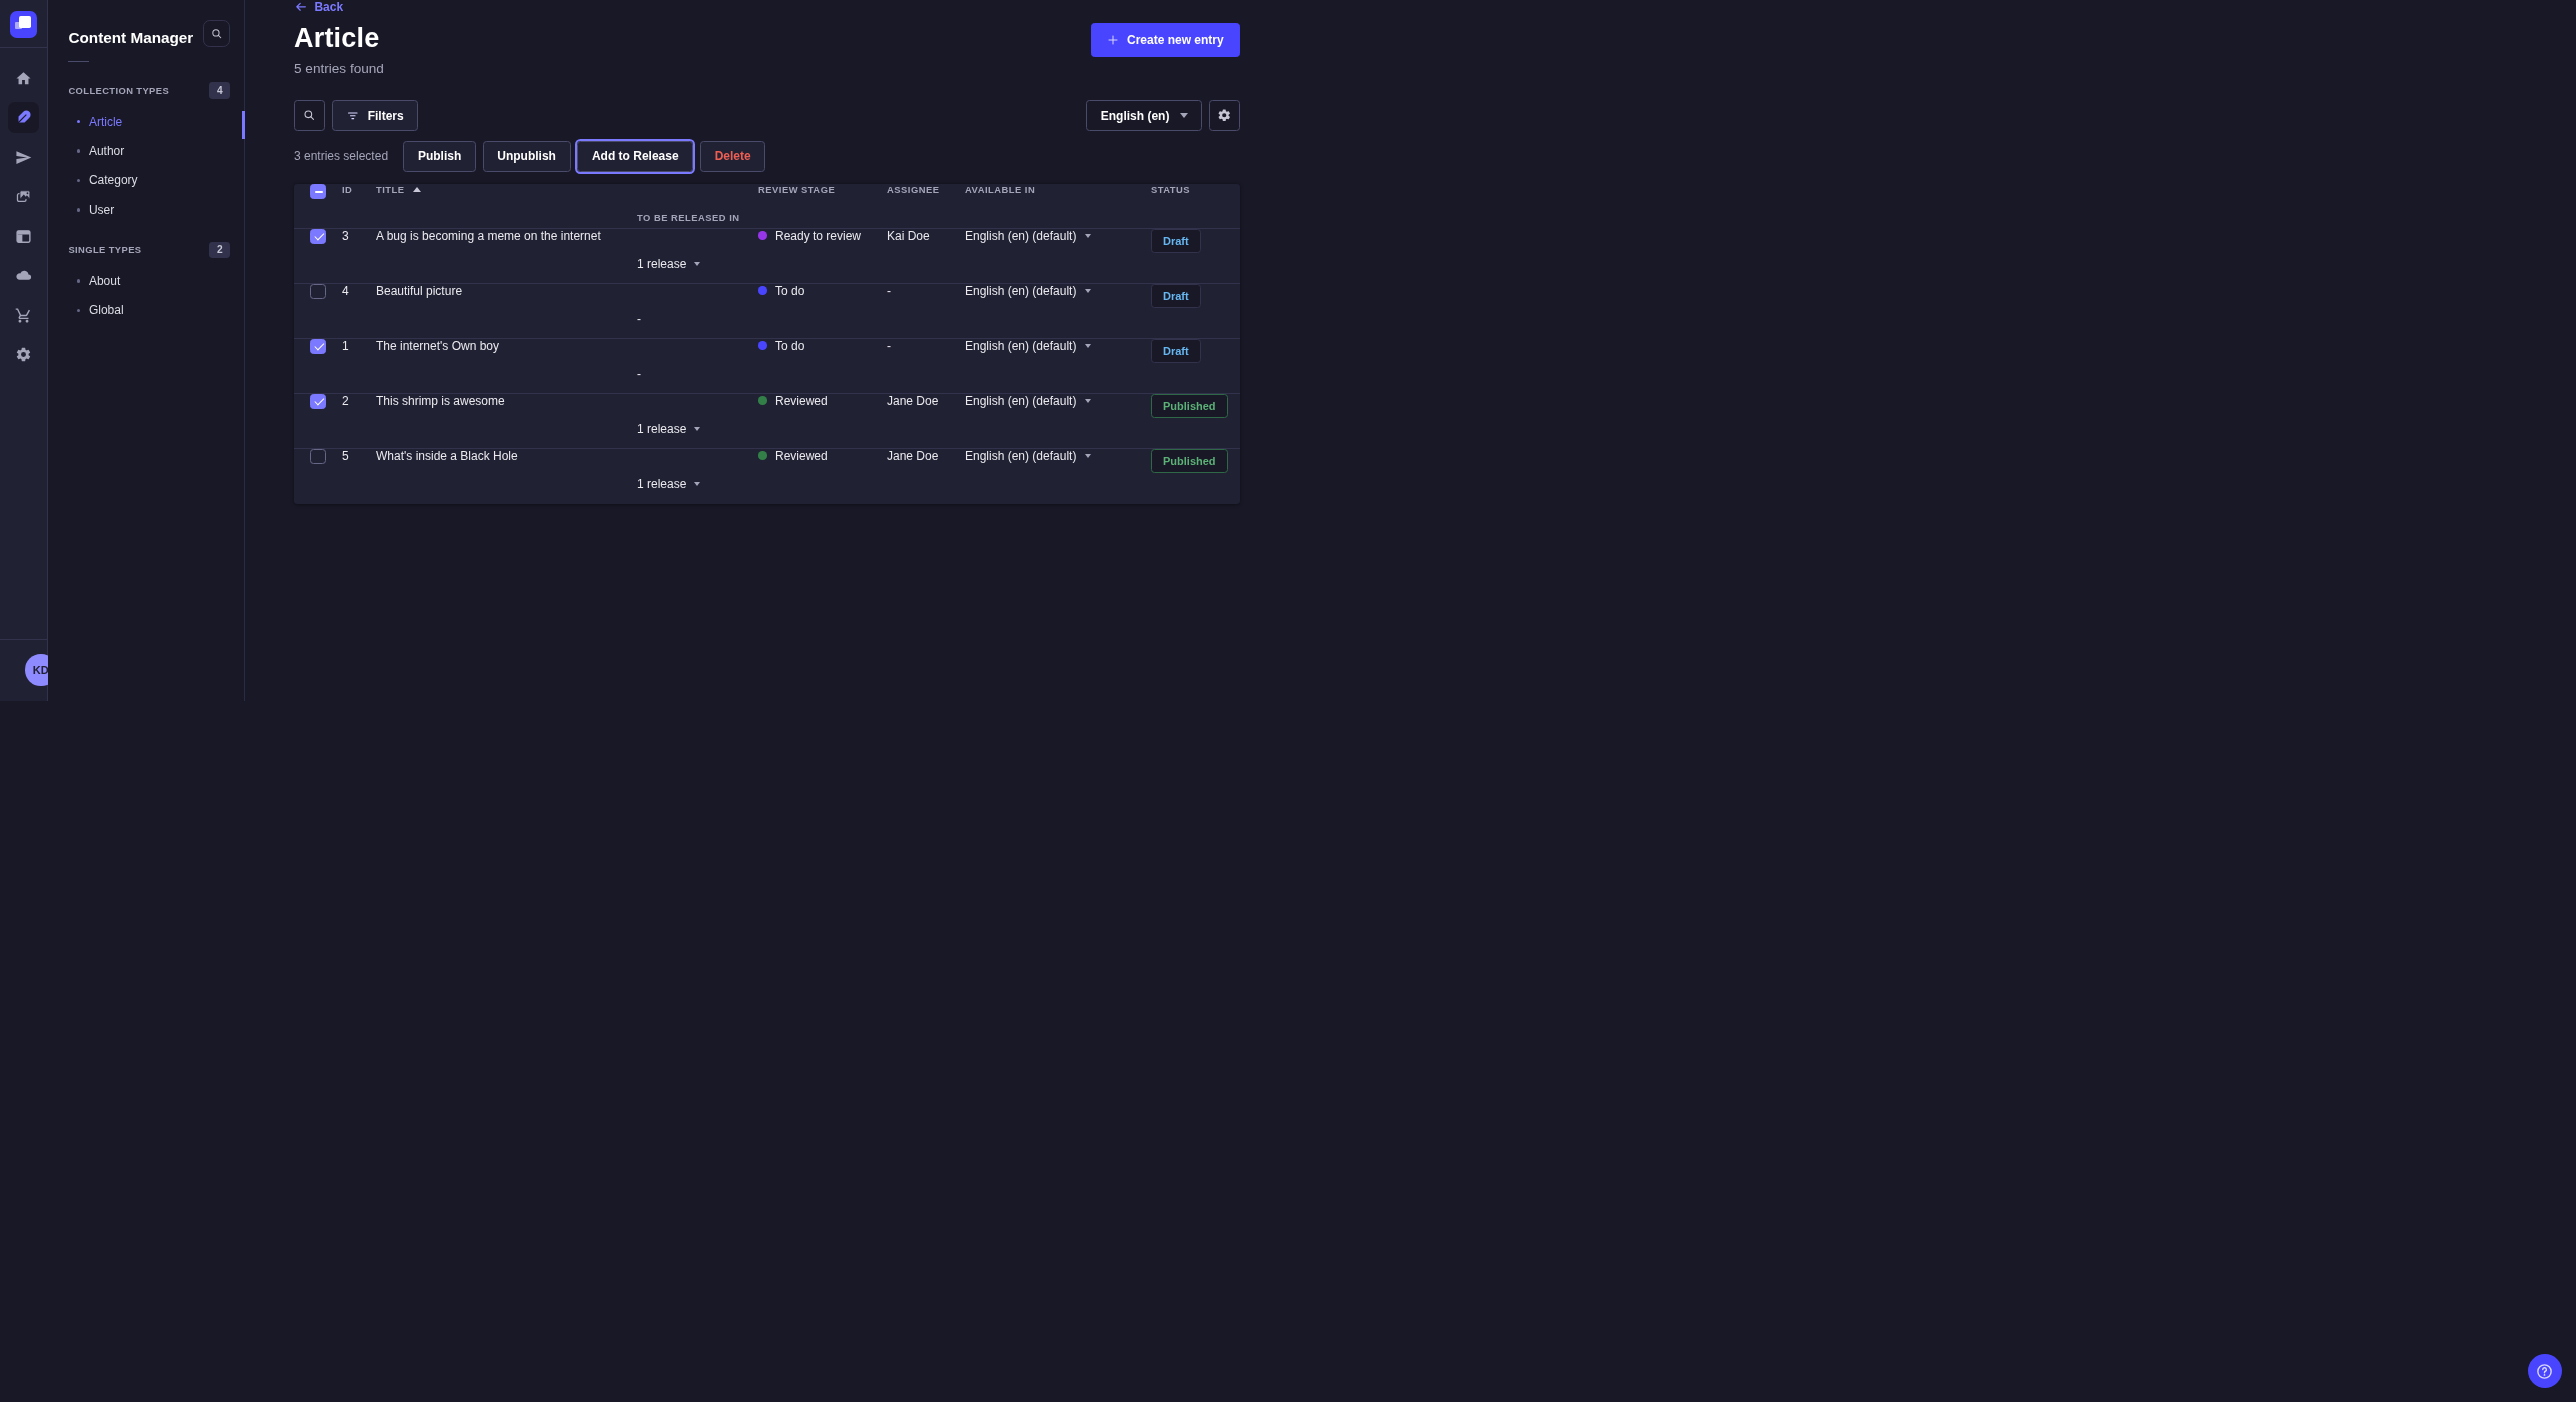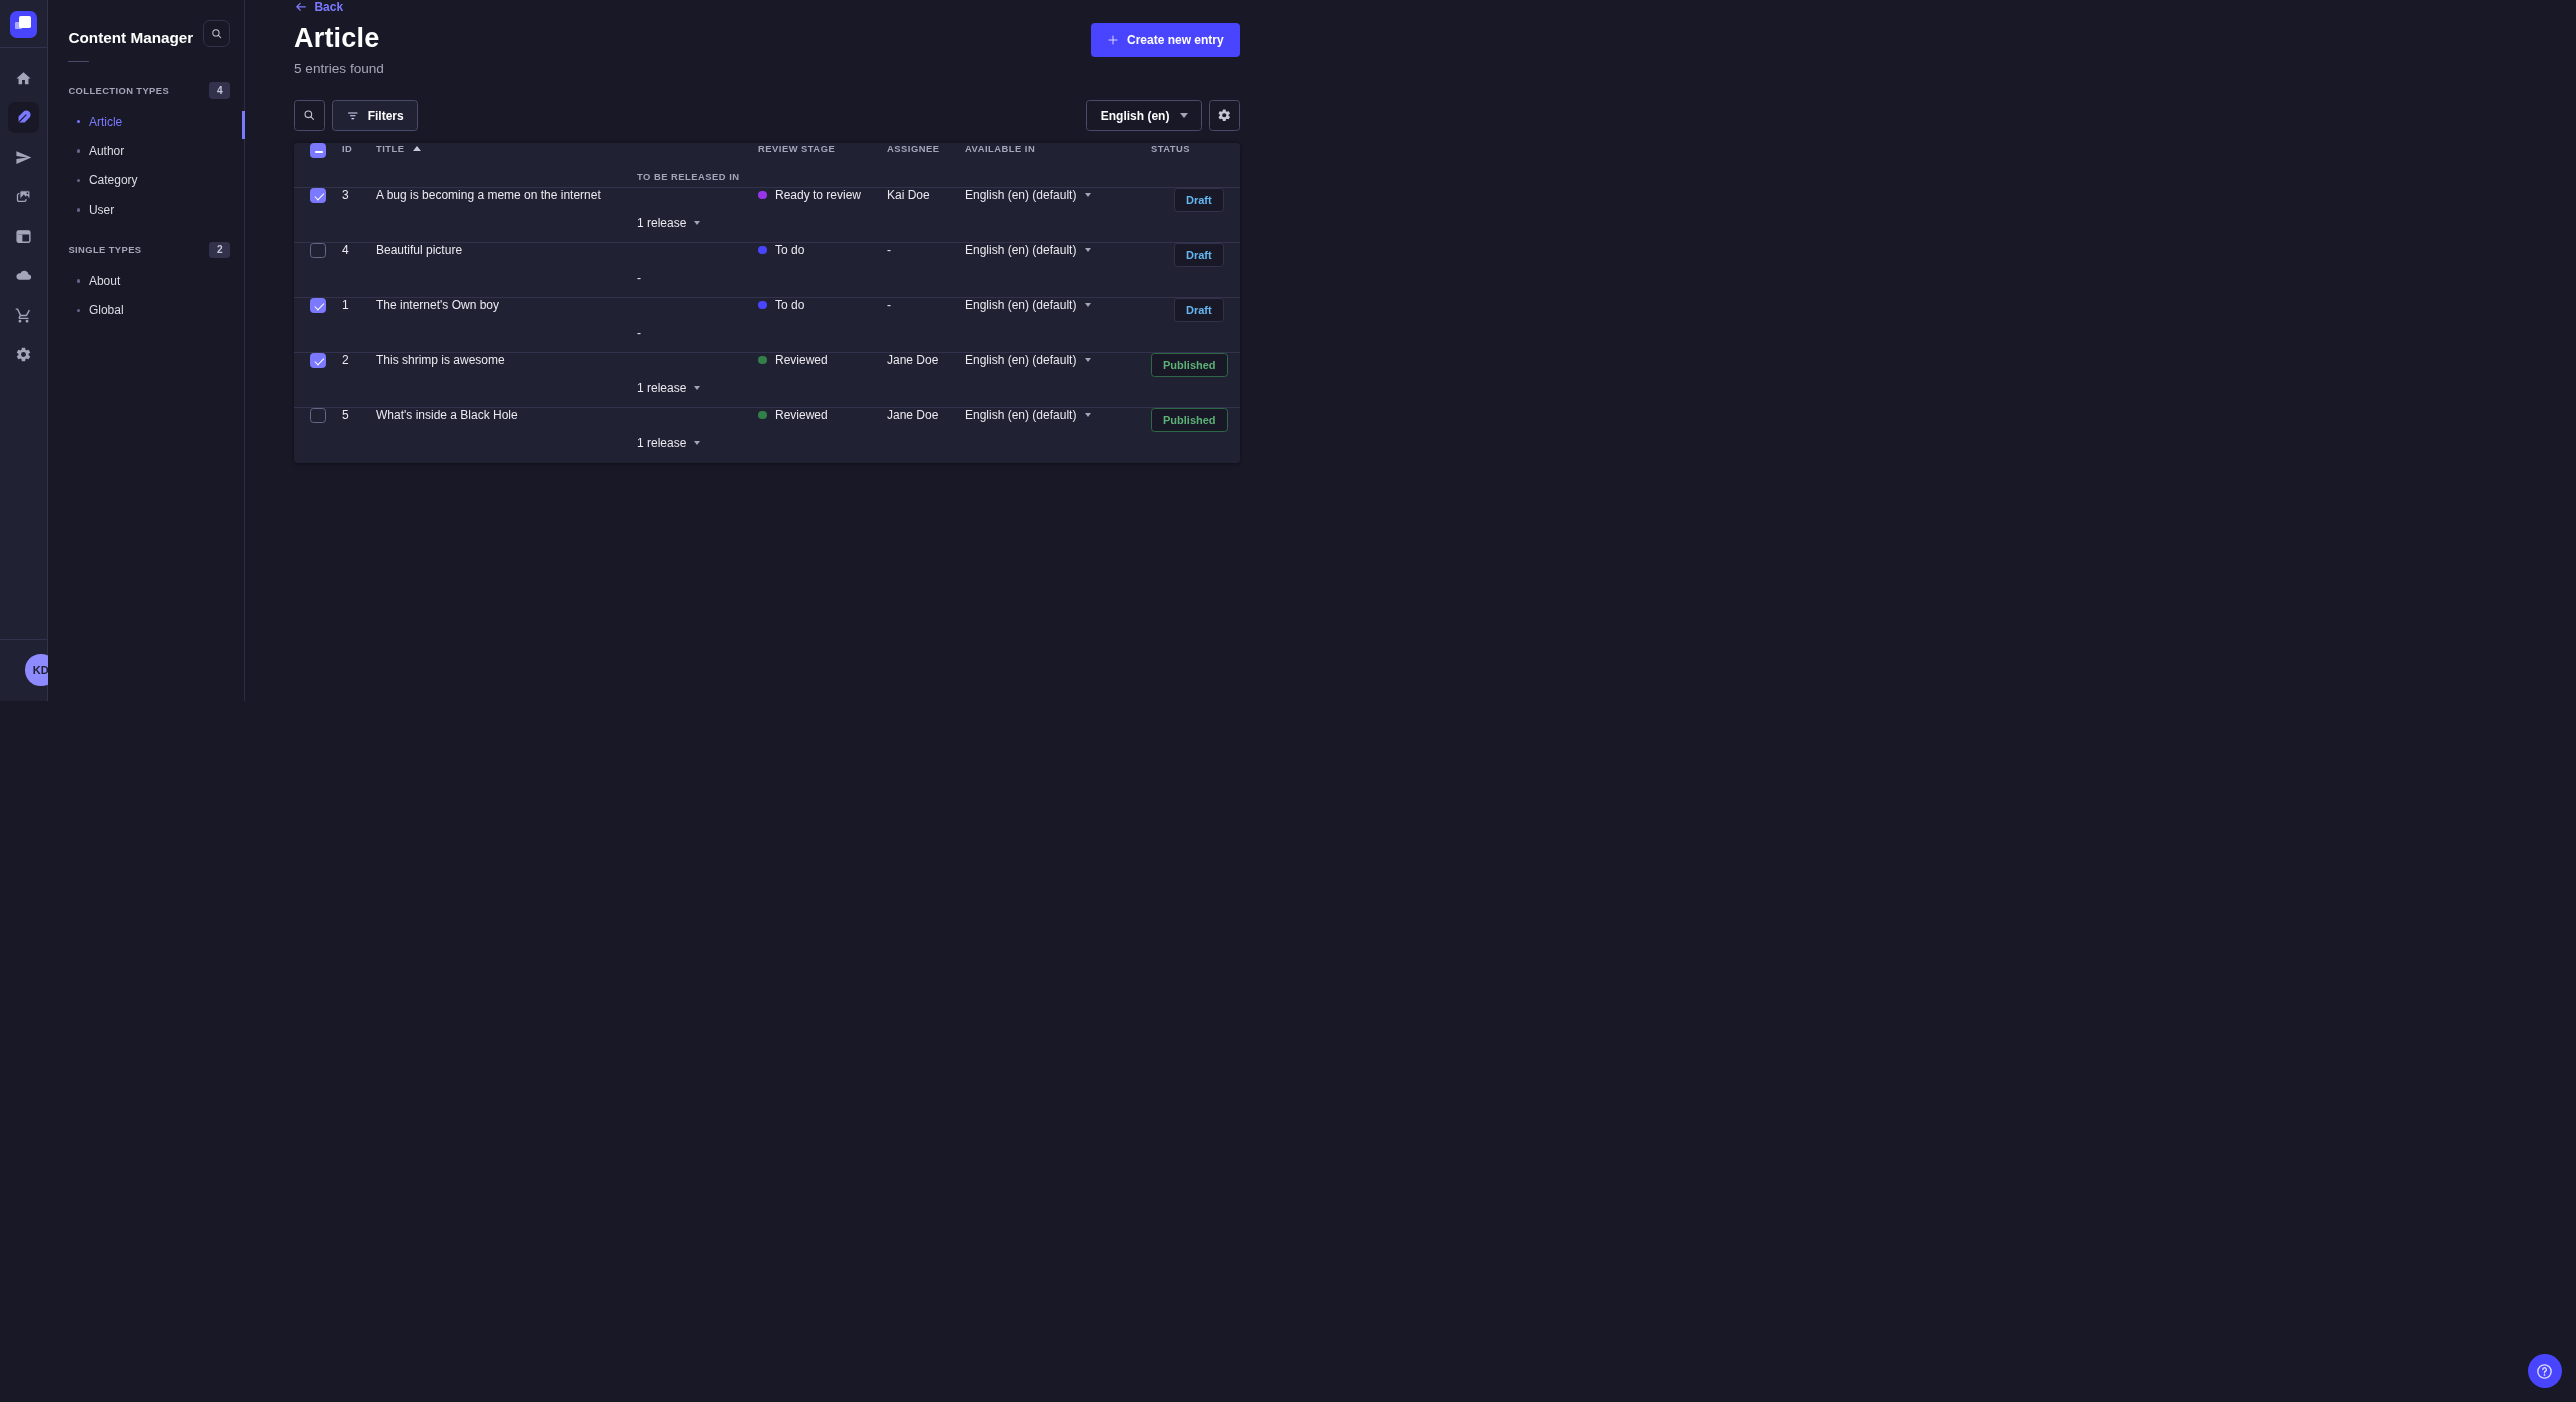--- a/index.html
+++ b/index.html
@@ -141,21 +141,21 @@
     content:""; position:absolute; left:3.4px; top:3.8px; width:7.7px; height:4.3px;
     border-left:1.7px solid #fff; border-bottom:1.7px solid #fff; transform:rotate(-45deg);
   }
 
   .stage-dot { width:8.5px; height:8.5px; border-radius:50%; flex-shrink:0; }
 
   .status-badge {
     display:inline-block; font-size:11px; font-weight:700;
     padding:5.1px 11px; border-radius:3.4px; background:#181826; border:0.9px solid #32324d;
   }
-  .status-badge.draft { color:#66b7f1; border-color:#32324d;margin-left:23px; }
+  .status-badge.draft { color:#66b7f1; border-color:#32324d; }
   .status-badge.published { color:#5cb176; border-color:#2f6846; }
 
   
   .help-fab {
     position:fixed; right:14.5px; bottom:13.6px; width:34px; height:34px; border-radius:50%;
     background:#4945ff; border:none; display:flex; align-items:center; justify-content:center; cursor:pointer;
   }
   .help-fab svg { width:19px; height:19px; }
 </style>
 </head>
@@ -316,20 +316,27 @@
         <span class="caret-down"></span>
       </button>
       <button class="icon-btn">
         <svg viewBox="0 0 24 24" width="14.5" height="14.5">
             <path d="M19.14 12.94a7 7 0 0 0 .06-.94 7 7 0 0 0-.06-.94l2.03-1.58a.5.5 0 0 0 .12-.64l-1.92-3.32a.5.5 0 0 0-.61-.22l-2.39.96a7.3 7.3 0 0 0-1.62-.94l-.36-2.54a.5.5 0 0 0-.5-.42h-3.84a.5.5 0 0 0-.5.42l-.36 2.54c-.59.24-1.13.56-1.62.94l-2.39-.96a.5.5 0 0 0-.61.22L2.65 8.84a.5.5 0 0 0 .12.64l2.03 1.58a7 7 0 0 0 0 1.88l-2.03 1.58a.5.5 0 0 0-.12.64l1.92 3.32c.13.23.4.32.61.22l2.39-.96c.49.38 1.03.7 1.62.94l.36 2.54c.04.24.25.42.5.42h3.84c.25 0 .46-.18.5-.42l.36-2.54c.59-.24 1.13-.56 1.62-.94l2.39.96c.21.1.48.01.61-.22l1.92-3.32a.5.5 0 0 0-.12-.64l-2.03-1.58zM12 15.5a3.5 3.5 0 1 1 0-7 3.5 3.5 0 0 1 0 7z" fill="#c6c6d4"></path>
           </svg>
       </button>
     </div>
   </div>
 
+  <div class="selection-row">
+    <span class="selection-count">3 entries selected</span>
+    <button class="btn btn-tertiary">Publish</button>
+    <button class="btn btn-tertiary">Unpublish</button>
+    <button class="btn btn-tertiary btn-focus">Add to Release</button>
+    <button class="btn btn-tertiary btn-danger-text">Delete</button>
+  </div>
 
   <div class="table">
 
     <div class="trow thead">
       <div class="col-check">
           <span class="checkbox indeterminate"></span>
         </div>
       <div class="col-id th">ID</div>
       <div class="col-title">
         <span class="th">TITLE</span>

